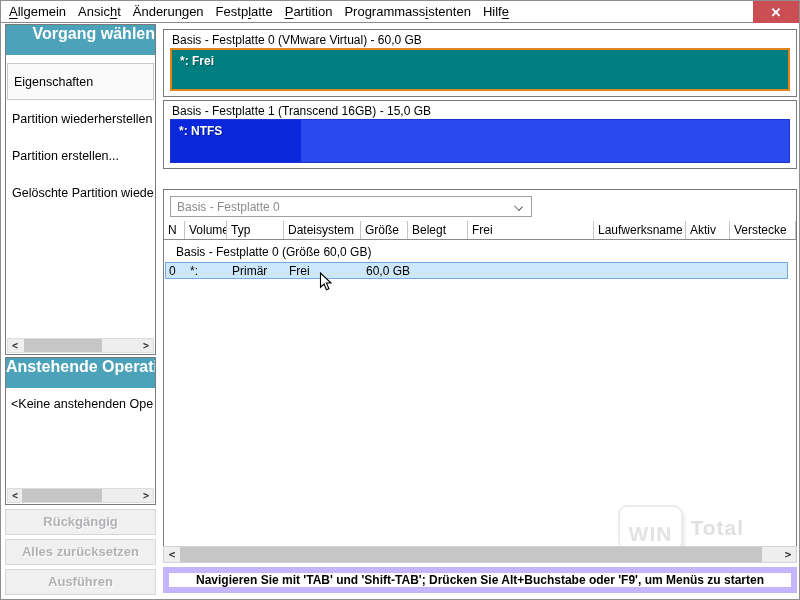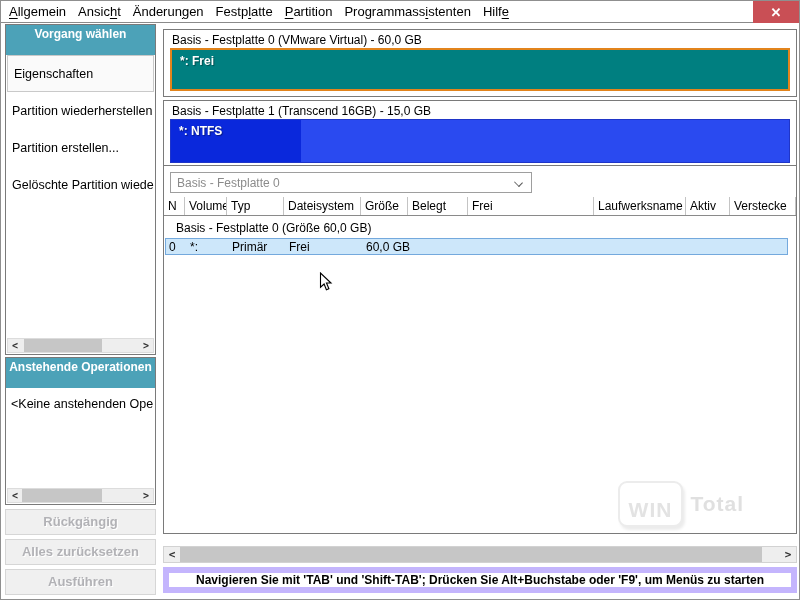--- a/index.html
+++ b/index.html
@@ -20,25 +20,25 @@
   .menu-item u { text-decoration:underline; text-underline-offset:2px; }
   .close-btn {
     position:absolute; top:0; right:0; width:46px; height:22px;
     background:#c94f55; color:#fff; font-weight:bold; font-size:13px;
     display:flex; align-items:center; justify-content:center;
   }
   
   .panel { position:absolute; left:4px; width:151px; border:1px solid #7a7a7a; background:#fff; }
   .panel-hdr {
     height:30px; background:#4ca2b8; color:#fff; font-weight:bold;
-    text-align:center; line-height:18px; font-size:12px; white-space:nowrap; overflow:hidden;
+    text-align:right; line-height:18px; font-size:16px; white-space:nowrap; overflow:hidden;
   }
   #action-panel { top:23px; height:331px; }
   #pending-panel { top:356px; height:148px; }
-  .side-list { padding-top:0; }
+  .side-list { padding-top:8px; }
   .side-item {
     height:37px; display:flex; align-items:center; padding-left:6px;
     font-size:12.5px; white-space:nowrap; overflow:hidden; cursor:default;
   }
   .side-item.selected { border:1px solid #c9c9c9; background:#fafafa; margin:0 1px; }
   .pending-text { padding:9px 0 0 5px; font-size:12.5px; white-space:nowrap; overflow:hidden; }
   .hscroll {
     position:absolute; bottom:1px; left:1px; right:1px; height:15px;
     background:#eeeeee; border:1px solid #dcdcdc; display:flex; align-items:stretch;
   }
@@ -59,21 +59,21 @@
   #disk0 { top:28px; height:68px; }
   #disk1 { top:99px; height:69px; }
   .disk-title { padding:3px 0 0 8px; font-size:12px; white-space:nowrap; overflow:hidden; }
   .disk-bar { position:absolute; left:6px; right:6px; top:18px; bottom:5px; }
   .bar-label {
     position:absolute; top:4px; left:8px; color:#fff; font-weight:bold; font-size:12px;
     text-shadow:1px 1px 1px rgba(0,0,0,.4); white-space:nowrap;
   }
   .used-seg { position:absolute; left:0; top:0; bottom:0; }
   
-  #table-panel { position:absolute; left:162px; top:164px; width:634px; height:369px; border:1px solid #7a7a7a; background:#fff; }
+  #table-panel { position:absolute; left:162px; top:188px; width:634px; height:369px; border:1px solid #7a7a7a; background:#fff; }
   .combo {
     position:absolute; left:6px; top:6px; width:362px; height:21px;
     border:1px solid #9e9e9e; color:#8b8b8b; font-size:12px;
     display:flex; align-items:center; padding:0 22px 0 6px; background:#fff;
   }
   .combo .chev {
     position:absolute; right:9px; top:6px; width:7px; height:7px;
     border-right:1px solid #555; border-bottom:1px solid #555;
     transform:rotate(45deg) scale(1,.8);
   }

